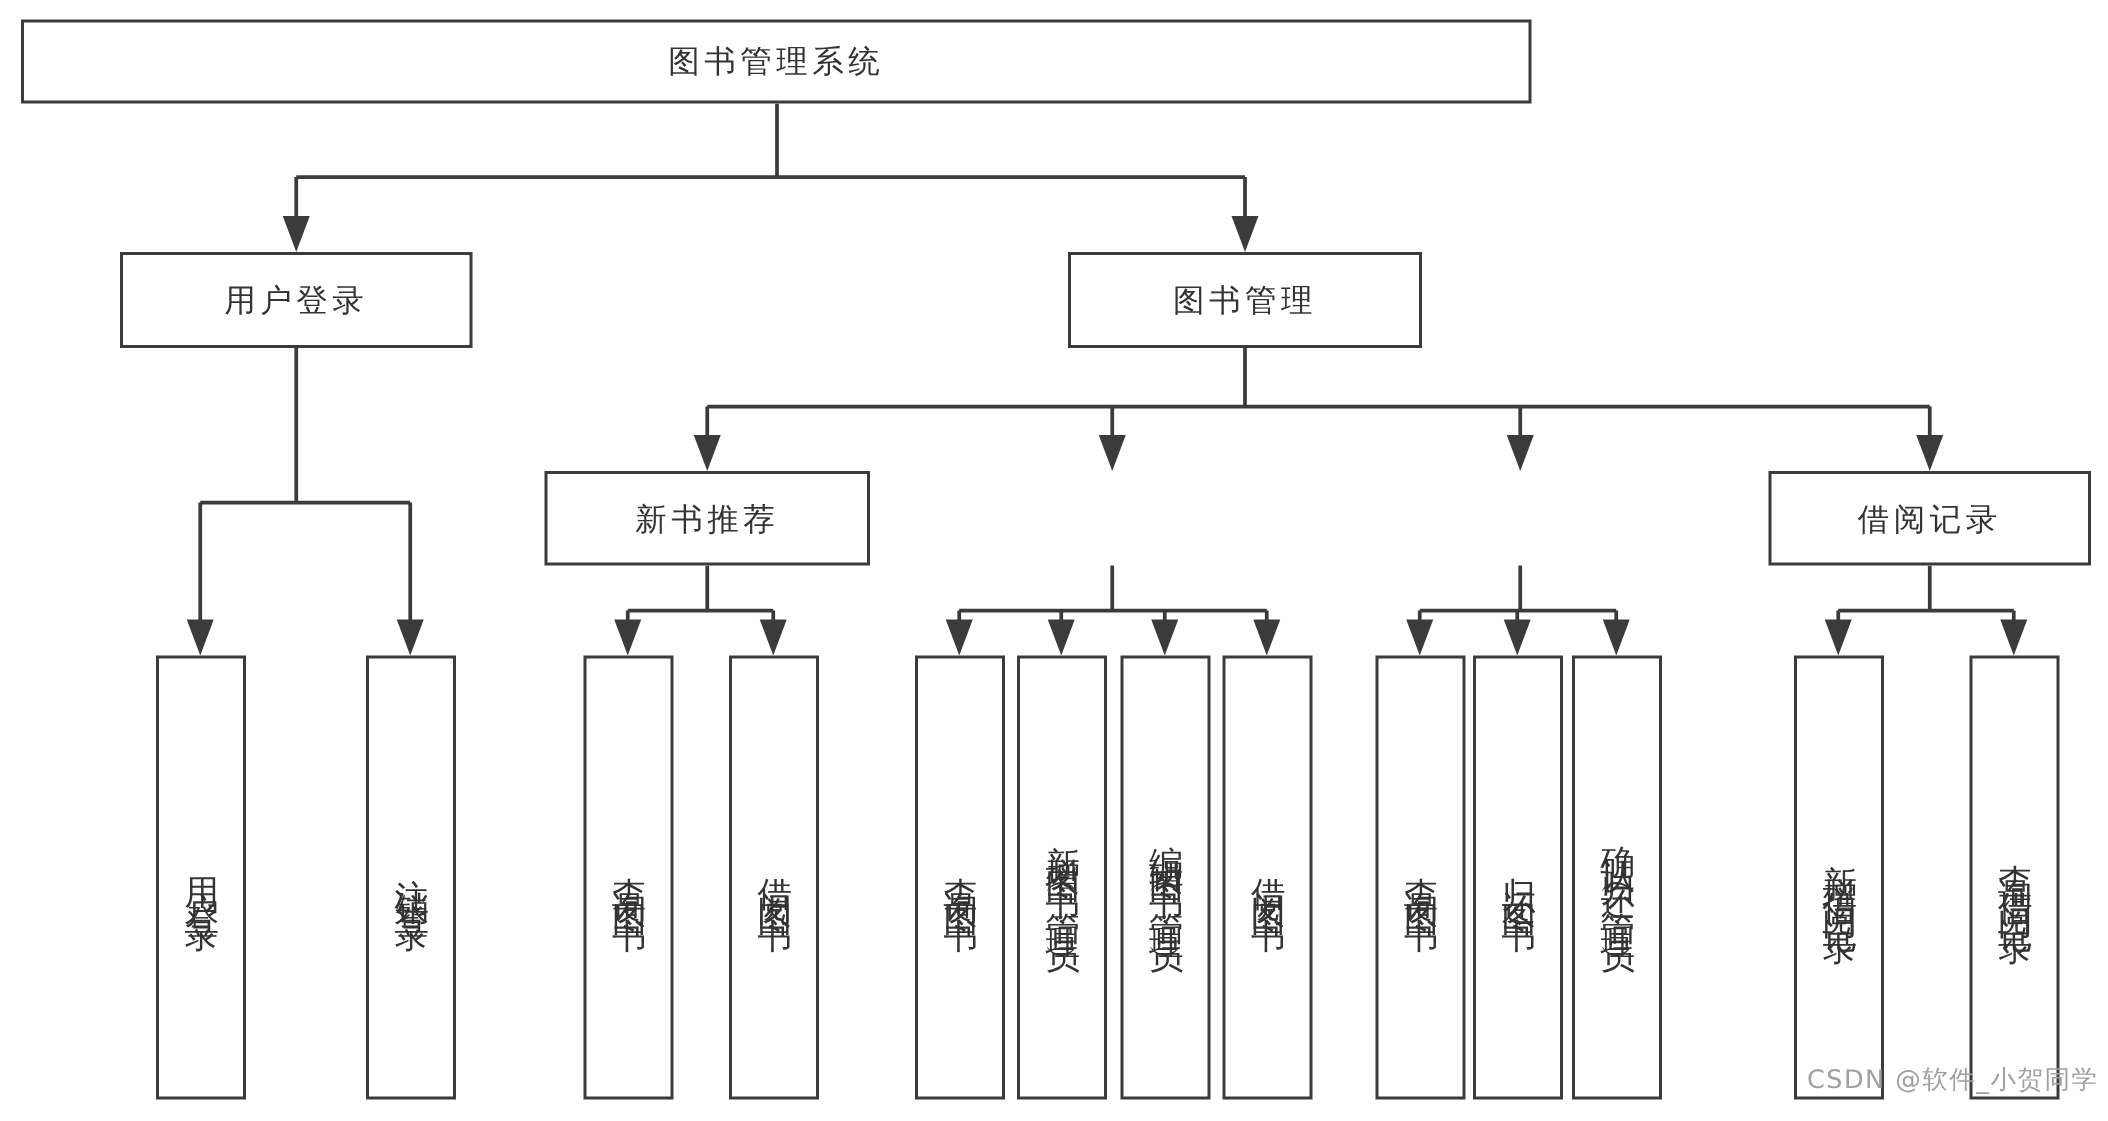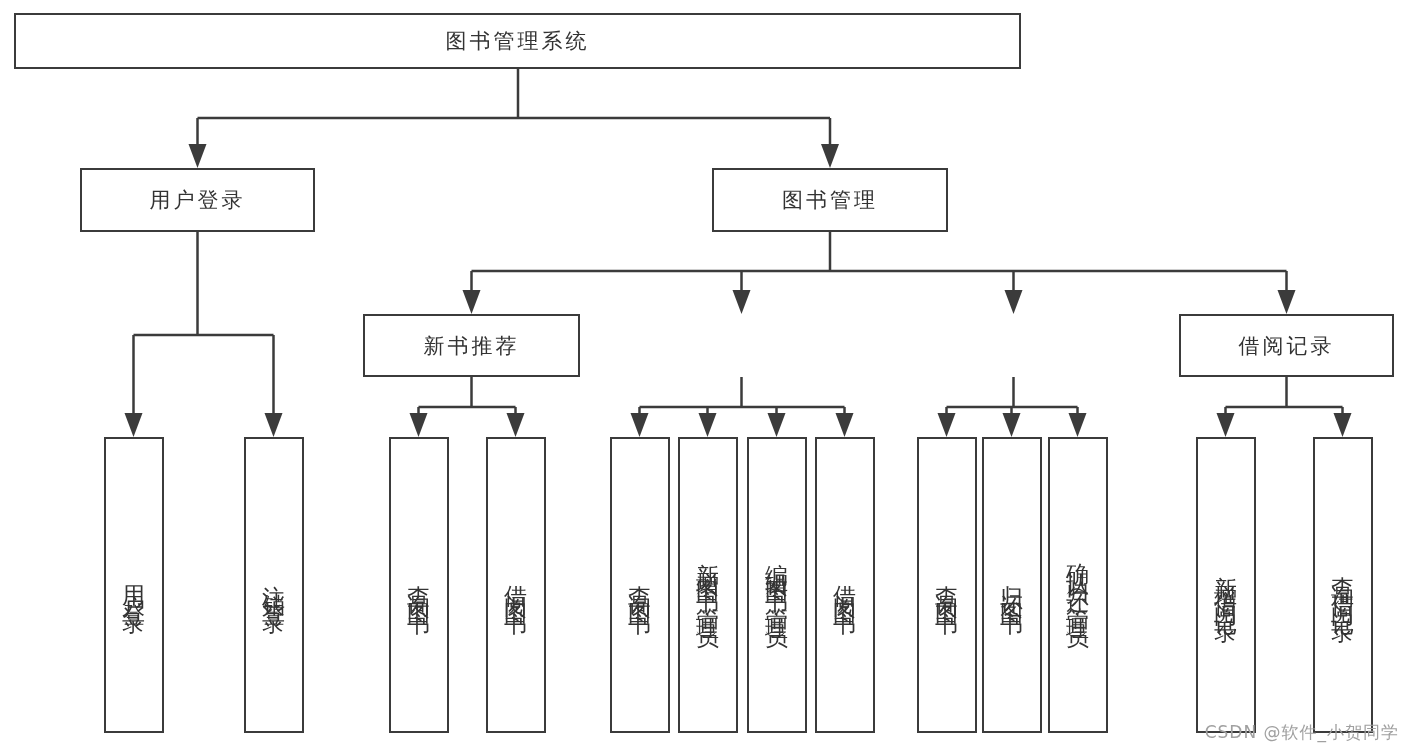--- a/index.html
+++ b/index.html
@@ -40,21 +40,21 @@
     writing-mode: vertical-rl;
     text-orientation: mixed;
     font-size: 23px;
     line-height: 1;
     letter-spacing: 9px;
     white-space: nowrap;
   }
   .watermark {
     position: absolute;
     right: 6px;
-    bottom: 3px;
+    bottom: 16px;
     font-size: 17px;
     letter-spacing: 1px;
     color: var(--wm, #a0a0a0);
     white-space: nowrap;
   }
 </style>
 </head>
 <body>
 
 <div class="canvas" style="--line: #3b3b3b; --text: #333333; --wm: #a0a0a0; --bg: #ffffff;">

